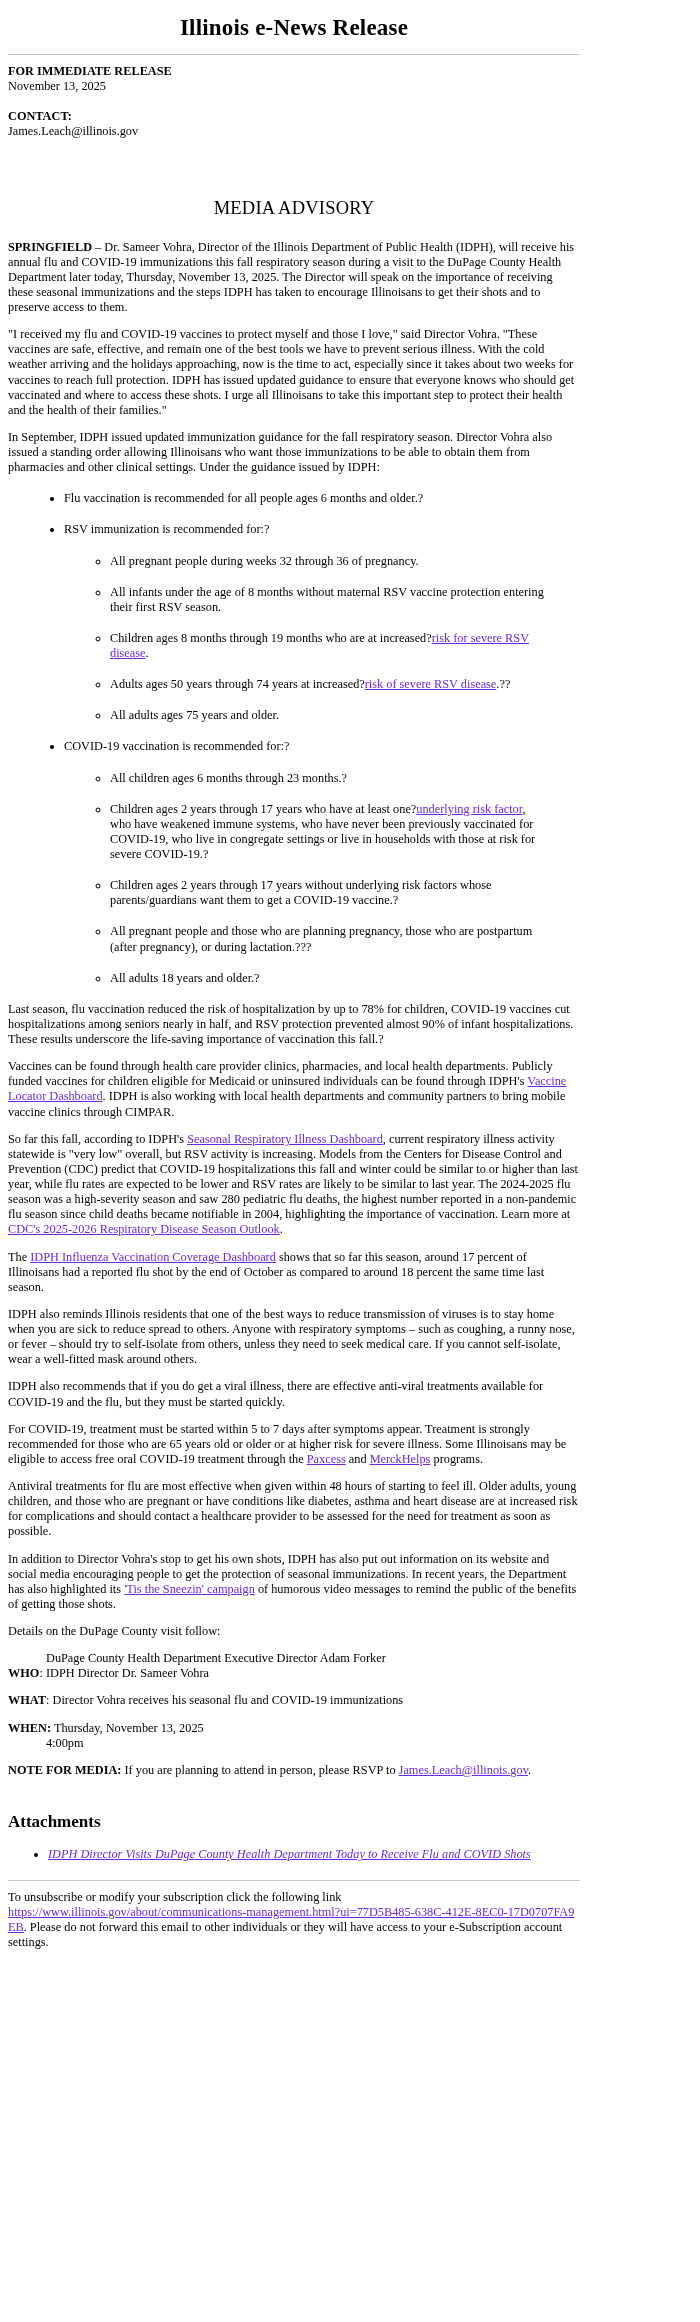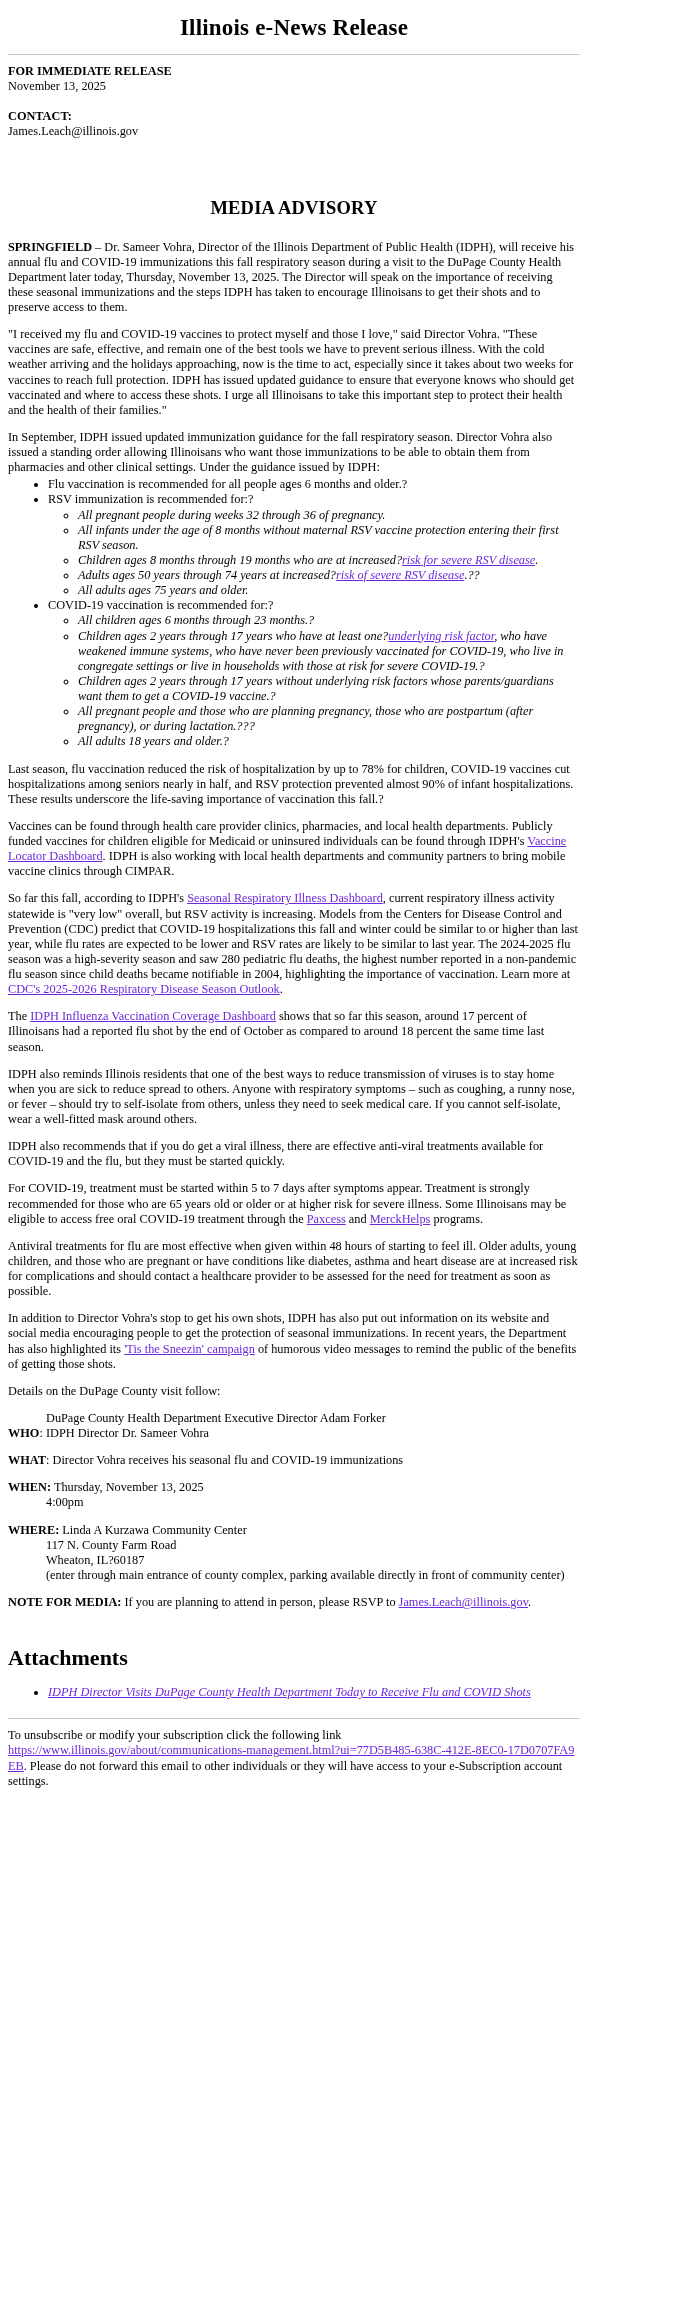--- a/index.html
+++ b/index.html
@@ -43,21 +43,21 @@
   .contact-label {
     font-weight: bold;
     margin: 0;
   }
   .contact-email {
     margin: 0;
   }
   h2.advisory {
     text-align: center;
     font-size: 18.5px;
-    font-weight: bold;
+    font-weight: normal;
     margin: 58px 0 20px 0;
     letter-spacing: 0.2px;
   }
   p.body {
     margin: 0 0 12px 0;
     text-align: left;
   }
   p.tight { margin-bottom: 0; }
   .bold { font-weight: bold; }
   a.link {
@@ -66,31 +66,30 @@
   }
   ul.lvl1 {
     margin: 2px 0 12px 0;
     padding-left: 40px;
     list-style-type: disc;
   }
   ul.lvl2 {
     margin: 0;
     padding-left: 30px;
     list-style-type: circle;
-    font-style: italic;
   }
   ul.lvl1 > li, ul.lvl2 > li {
-    margin: 0;
+    margin: 16px;
     padding: 0;
   }
   .details-line { margin: 0; }
   .details-block { margin: 0 0 12px 0; }
   .indent-1 { padding-left: 38px; }
   h3.attachments {
-    font-size: 22px;
+    font-size: 17px;
     font-weight: bold;
     margin: 34px 0 14px 0;
   }
   ul.attach-list {
     margin: 0 0 18px 0;
     padding-left: 40px;
     list-style-type: disc;
     font-style: italic;
   }
   .footer-text { margin: 0; }
@@ -176,26 +175,20 @@
 
   <div class="details-block">
     <p class="details-line"><span class="bold">WHAT</span><span>: </span><span>Director Vohra receives his seasonal flu and COVID-19 immunizations</span></p>
   </div>
 
   <div class="details-block">
     <p class="details-line"><span class="bold">WHEN:</span><span> Thursday, November 13, 2025</span></p>
     <p class="details-line indent-1">4:00pm</p>
   </div>
 
-  <div class="details-block">
-    <p class="details-line"><span class="bold">WHERE:</span><span> Linda A Kurzawa Community Center</span></p>
-    <p class="details-line indent-1">117 N. County Farm Road</p>
-    <p class="details-line indent-1">Wheaton, IL?60187</p>
-    <p class="details-line indent-1">(enter through main entrance of county complex, parking available directly in front of community center)</p>
-  </div>
 
   <p class="body"><span class="bold">NOTE FOR MEDIA:</span><span> If you are planning to attend in person, please RSVP to </span><a class="link" href="#">James.Leach@illinois.gov</a><span>.</span></p>
 
   <h3 class="attachments">Attachments</h3>
 
   <ul class="attach-list">
     <li><a class="link" href="#">IDPH Director Visits DuPage County Health Department Today to Receive Flu and COVID Shots</a></li>
   </ul>
 
   <hr class="rule">

